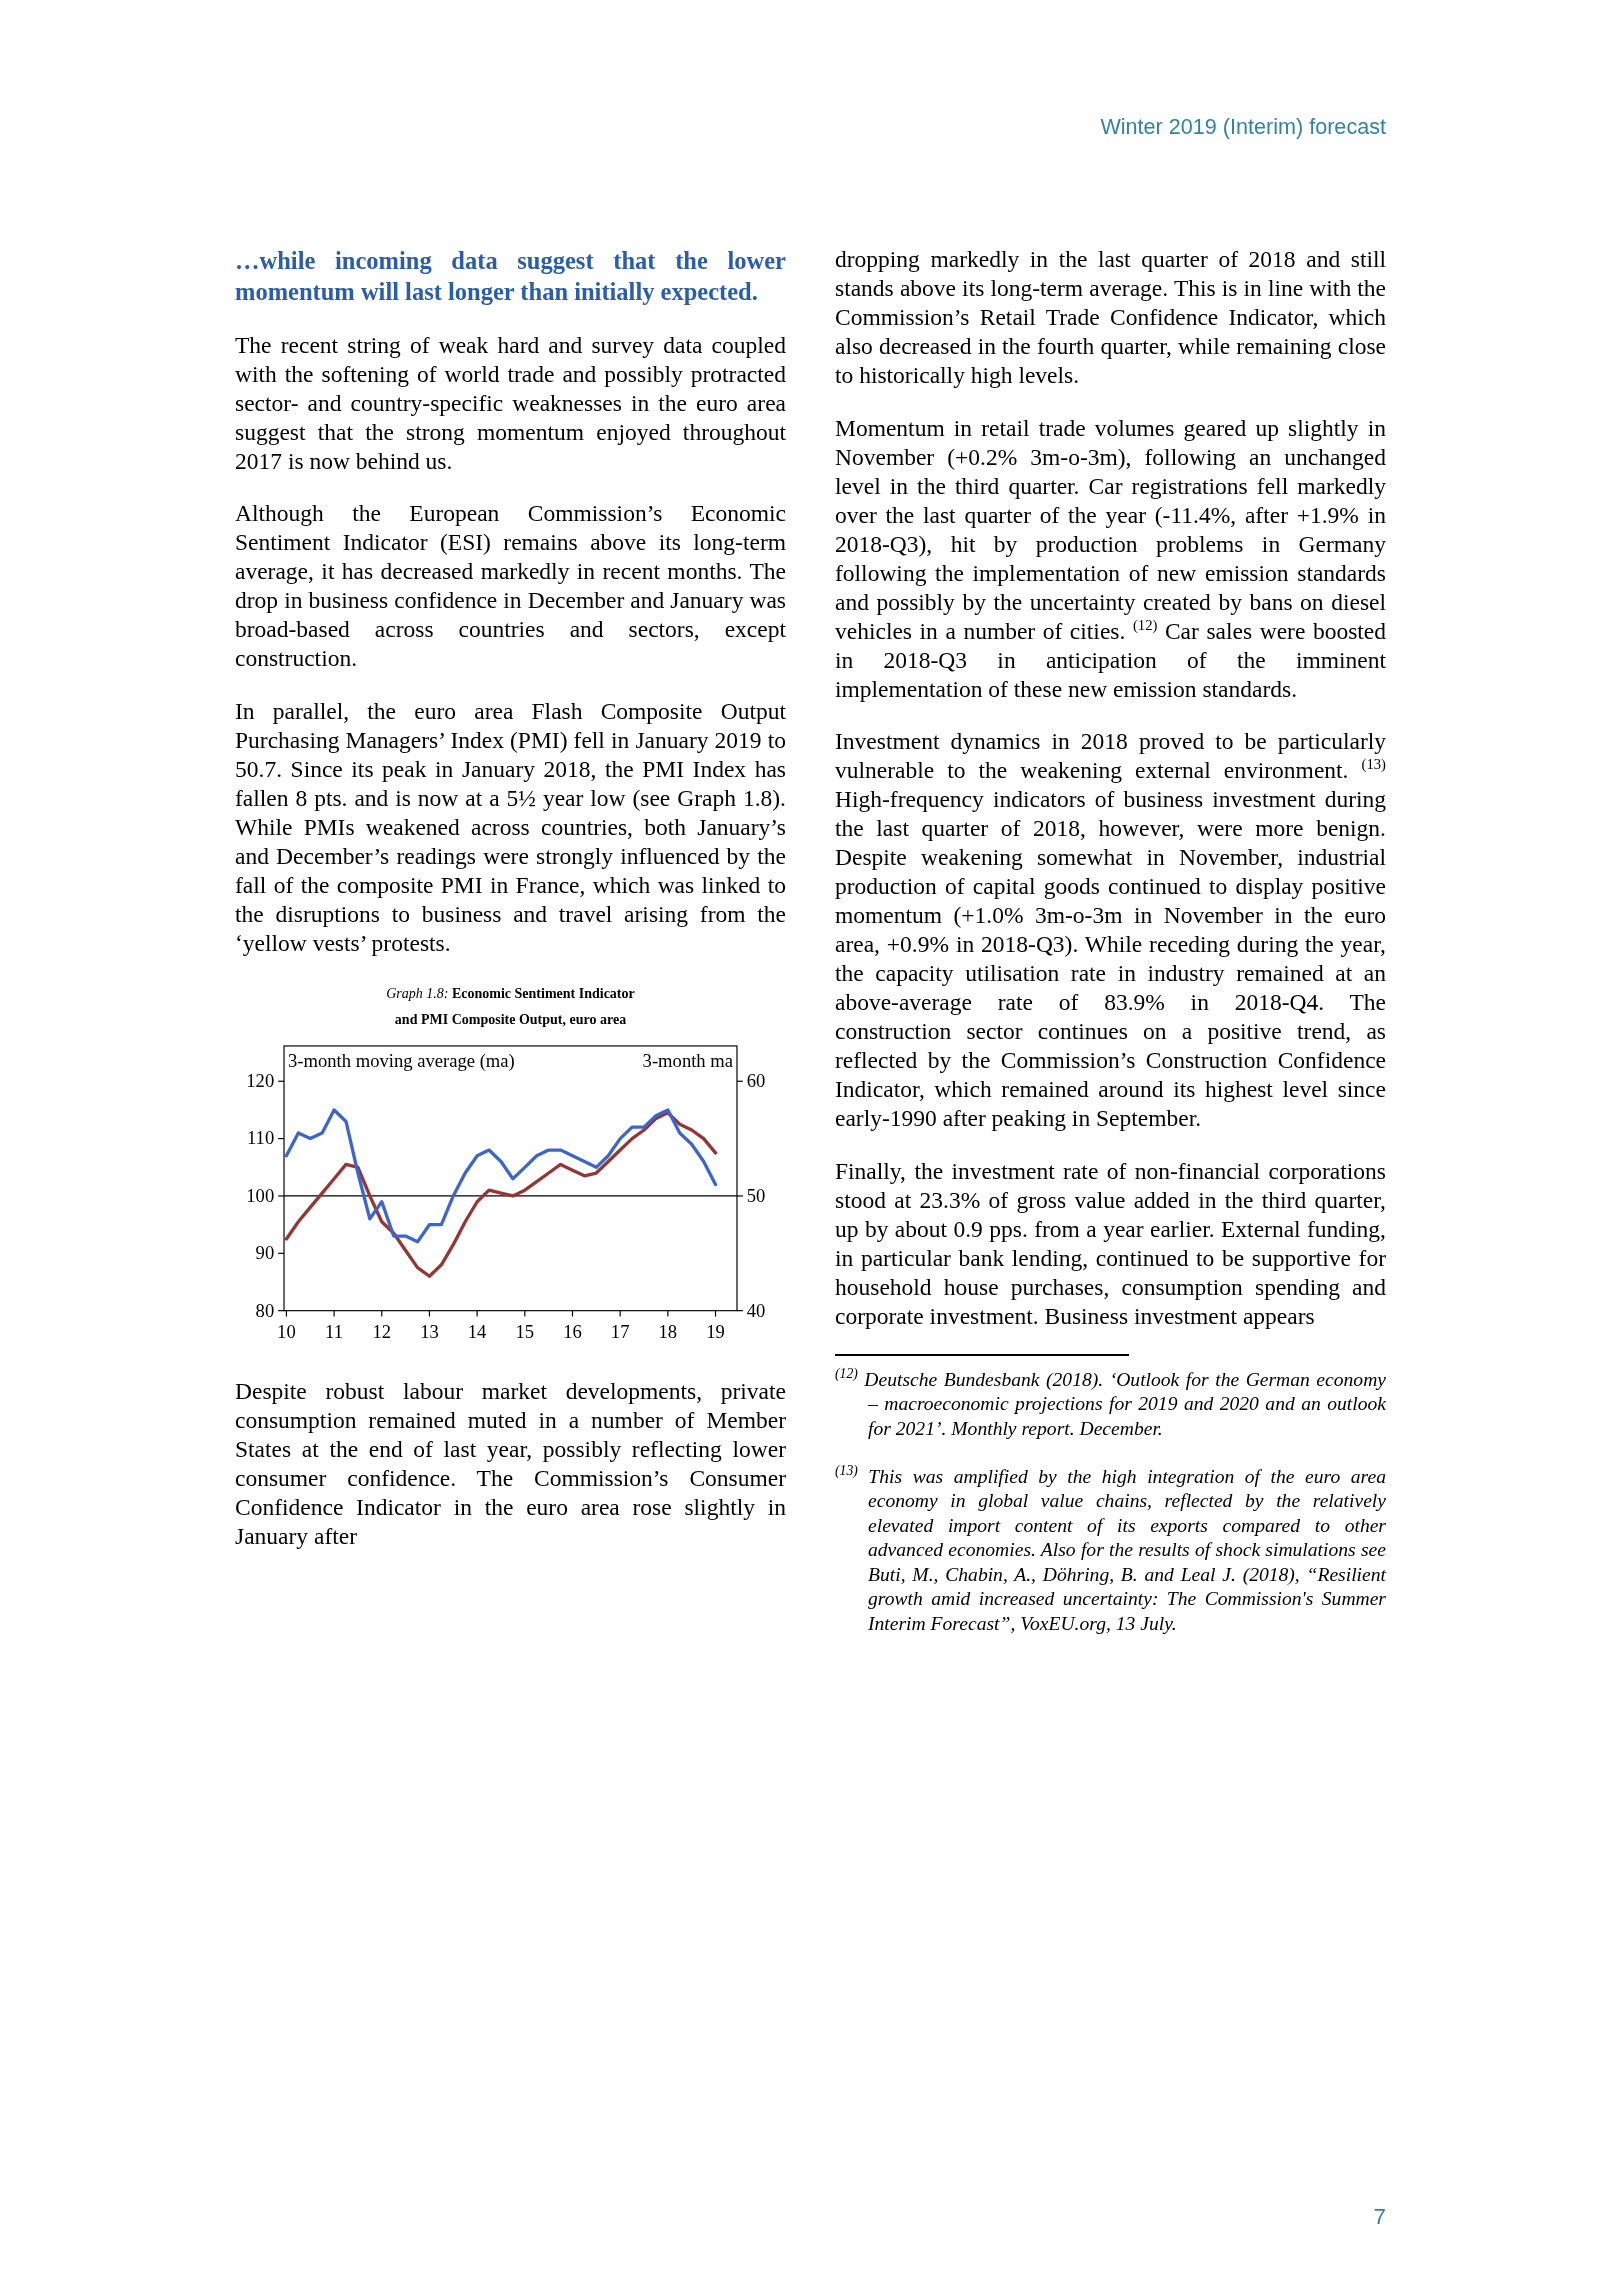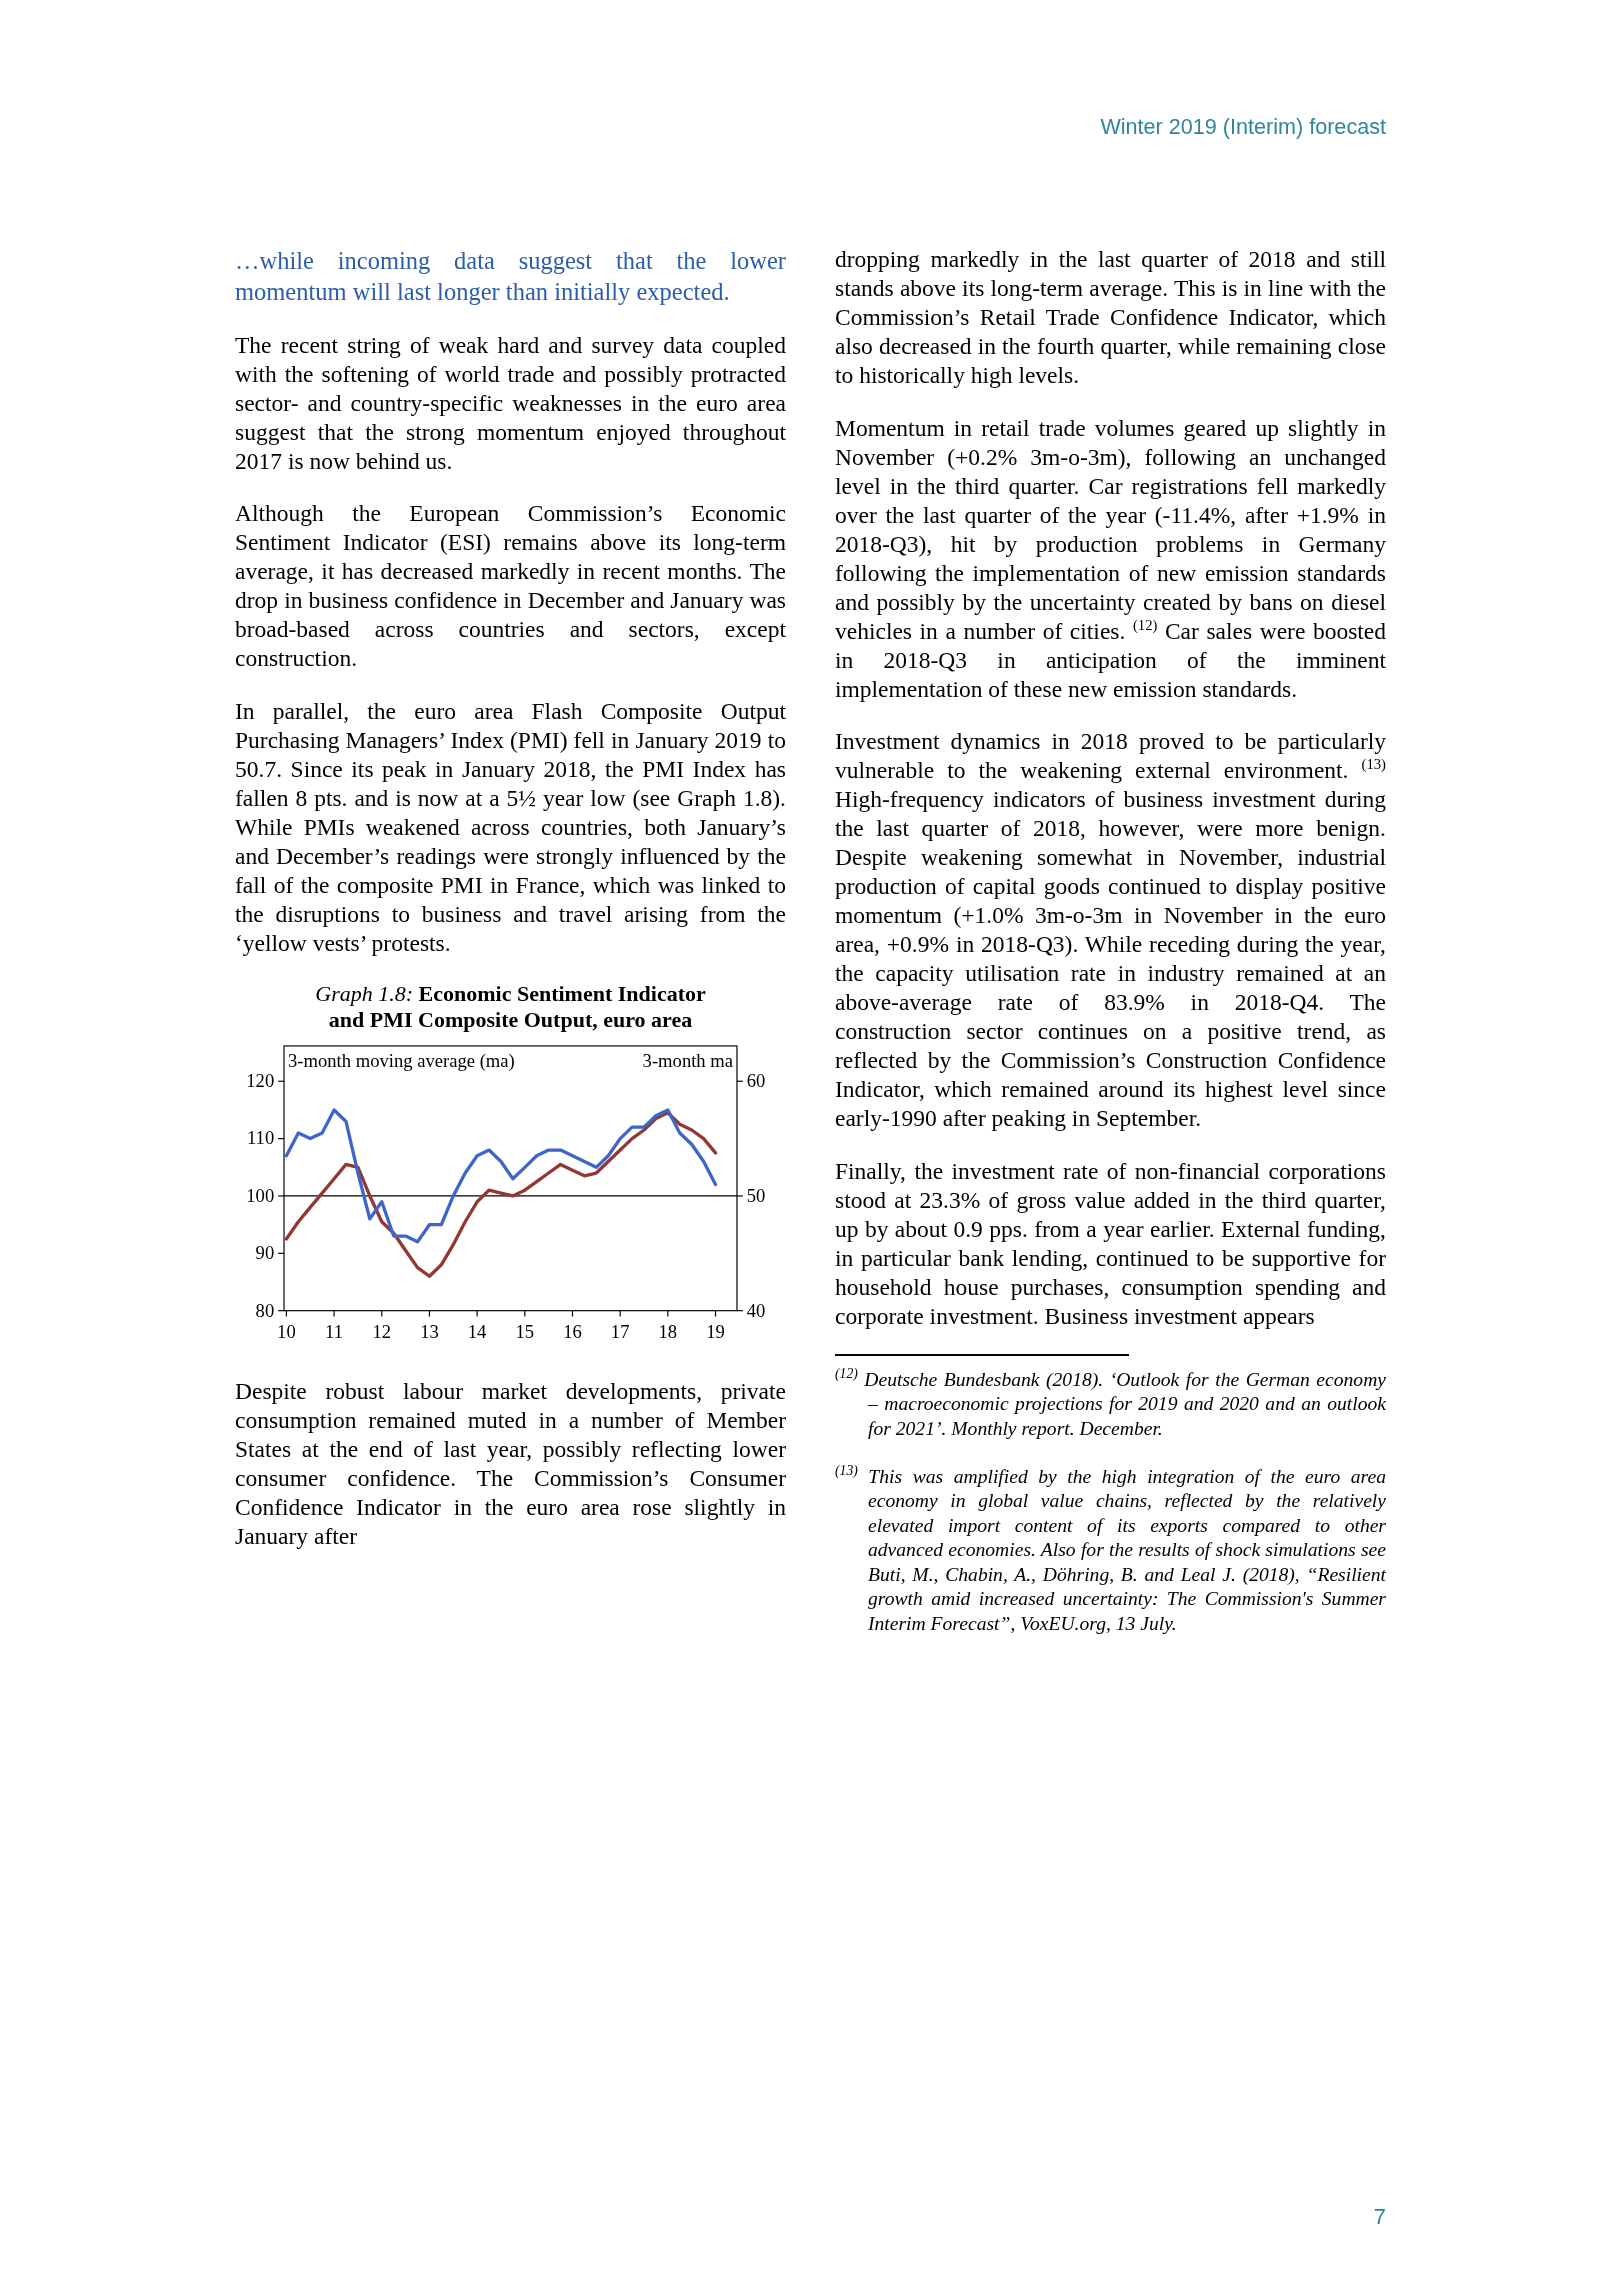--- a/index.html
+++ b/index.html
@@ -3,26 +3,26 @@
 <meta charset="utf-8">
 <style>
   html,body{margin:0;padding:0;background:#ffffff;}
   .page{position:relative;width:1621px;height:2293px;background:#ffffff;
         font-family:"Liberation Serif",serif;color:#000;overflow:hidden;}
   .running-header{position:absolute;top:86px;left:235px;width:1151px;text-align:right;
         font-family:"Liberation Sans",sans-serif;font-size:21.6px;color:#31849B;margin-top:28px;}
   .columns{position:absolute;top:245px;left:235px;width:1151px;display:flex;gap:49px;}
   .col{width:551px;font-size:23.5px;line-height:29px;text-align:justify;}
   .col p{margin:0 0 23.5px 0;}
-  .section-heading{font-weight:400;color:#2B5DA9;font-size:24.5px;line-height:31px;
+  .section-heading{font-weight:700;color:#2B5DA9;font-size:24.5px;line-height:31px;
         margin:0 0 23.5px 0;text-align:justify;}
   sup.ref{font-size:14.7px;line-height:0;}
   
   .chart-block{margin:13.7px 0 29px 0;}
-  .chart-title{text-align:center;font-size:22px;line-height:25.5px;}
+  .chart-title{text-align:center;font-size:14px;line-height:25.5px;}
   .chart-title .prefix{font-style:italic;font-weight:400;}
   .chart-title b{font-weight:700;}
   .chart-svg-wrap{margin-top:7.8px;}
   .chart-svg-wrap svg{display:block;}
   .legend{display:flex;flex-direction:column;align-items:center;gap:2.9px;margin-top:2px;}
   .legend-row{display:flex;align-items:center;gap:9.8px;font-size:18.6px;line-height:22.5px;}
   .legend-line{display:inline-block;width:35px;height:3.9px;background:#000;}
   .chart-source{font-style:italic;font-size:19.6px;margin-top:15.7px;text-align:left;}
   
   .footnotes{margin-top:3.9px;}

